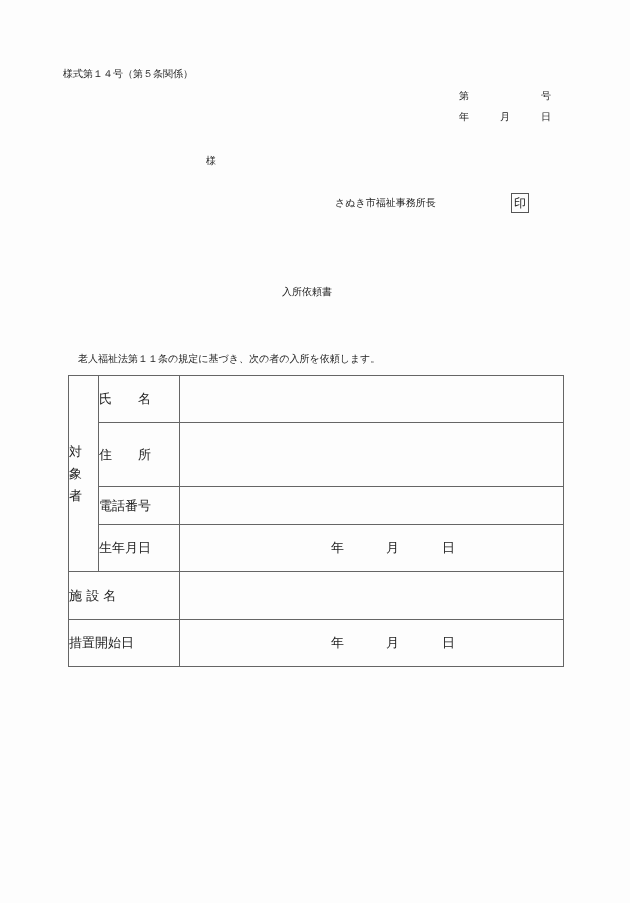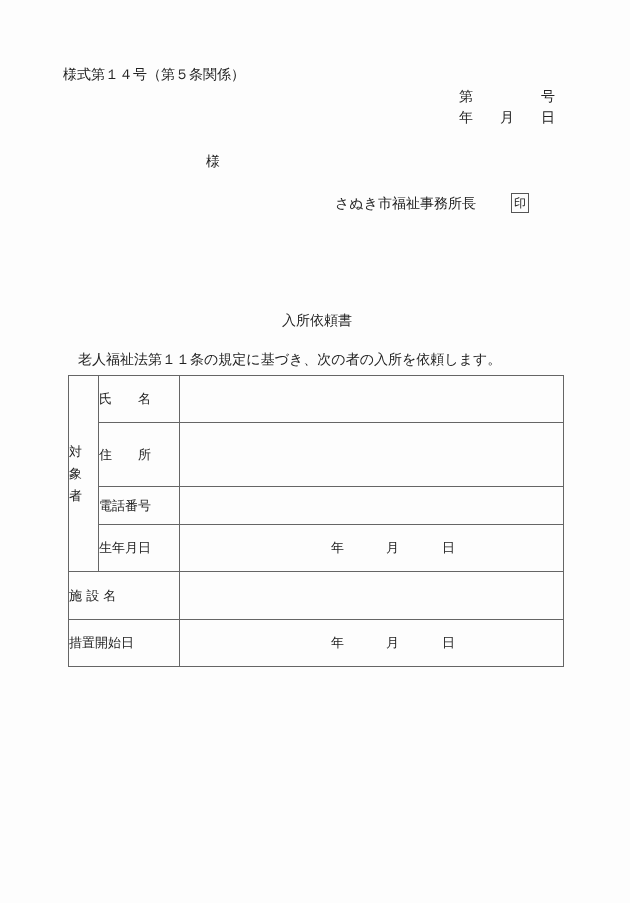--- a/index.html
+++ b/index.html
@@ -1,20 +1,20 @@
 <!DOCTYPE html>
 <html><head>
 <meta charset="utf-8">
 <style>
   html, body { margin: 0; padding: 0; }
   body {
     width: 630px; height: 903px; background: #fdfdfd; position: relative;
     font-family: "DejaVu Serif", "Liberation Serif", serif; color: #222; overflow: hidden;
   }
-  .abs { position: absolute; white-space: nowrap; font-size: 14px; line-height: 16px; }
+  .abs { position: absolute; white-space: nowrap; font-size: 10px; line-height: 16px; font-family: Liberation Serif, serif; }
   .seal {
     position: absolute; left: 511px; top: 193px; width: 16px; height: 18px;
     border: 1px solid #555; font-size: 12px; line-height: 18px; text-align: center;
   }
   table.form {
     position: absolute; left: 68px; top: 375px; width: 496px; border-collapse: collapse;
     font-size: 13px;
   }
   table.form td { border: 1px solid #666; padding: 0; text-align: left; vertical-align: middle; }
   .vert { width: 29px; line-height: 22px; }
@@ -34,21 +34,21 @@
 
 <div class="abs" style="left:459px;top:109px;">年</div>
 <div class="abs" style="left:500px;top:109px;">月</div>
 <div class="abs" style="left:541px;top:109px;">日</div>
 
 <div class="abs" style="left:206px;top:153px;">様</div>
 
 <div class="abs" style="left:335px;top:195px;">さぬき市福祉事務所長</div>
 <div class="seal">印</div>
 
-<div class="abs" style="left:282px;top:284px;margin-top:28px;">入所依頼書</div>
+<div class="abs" style="left:282px;top:284px;">入所依頼書</div>
 
 <div class="abs" style="left:78px;top:351px;">老人福祉法第１１条の規定に基づき、次の者の入所を依頼します。</div>
 
 <table class="form">
   <tbody>
       <tr style="height:47px;">
     <td class="vert" rowspan="4">
       <span>対</span>
       <span>象</span>
       <span>者</span>

